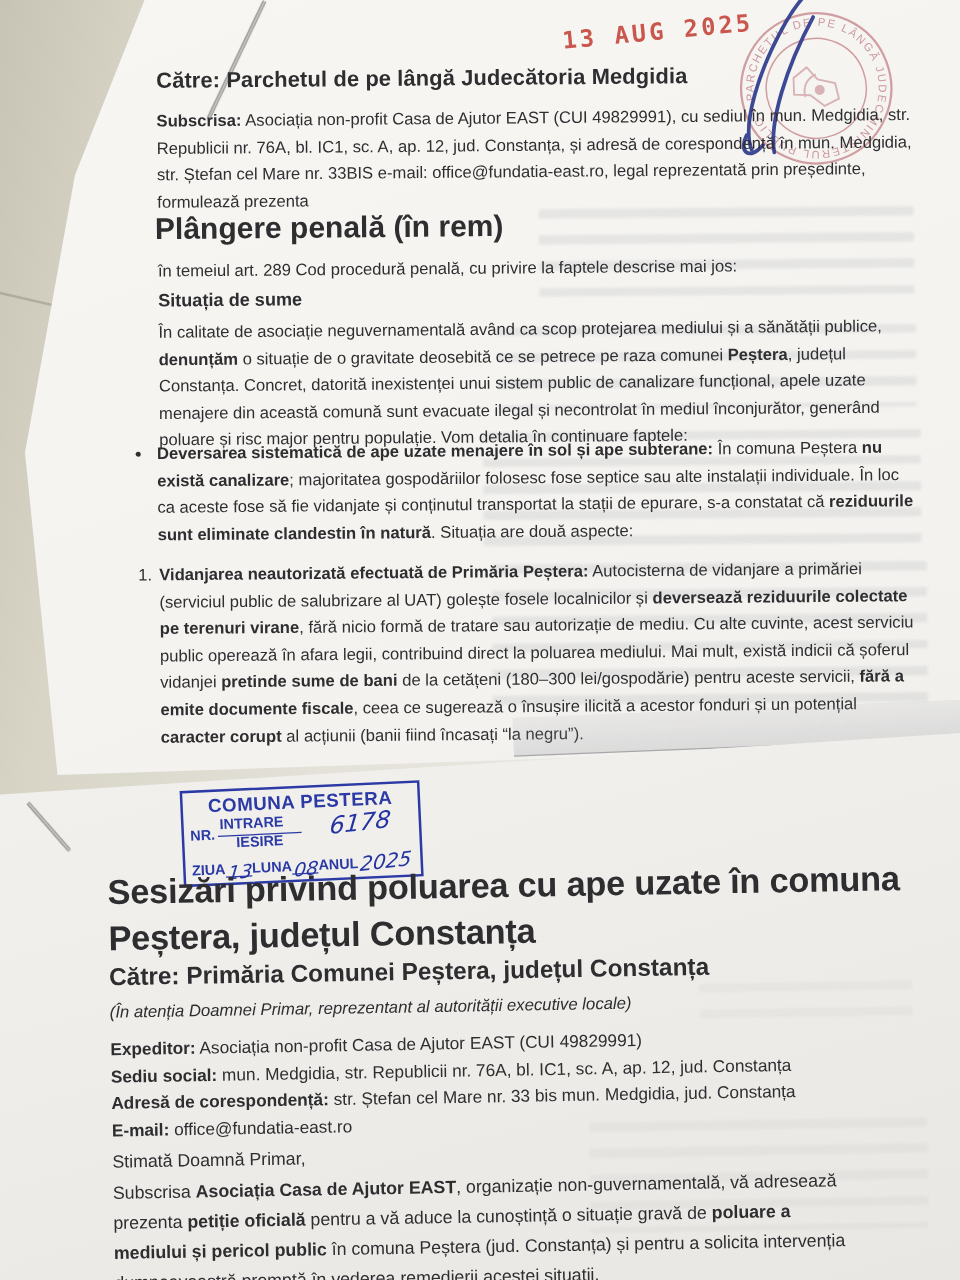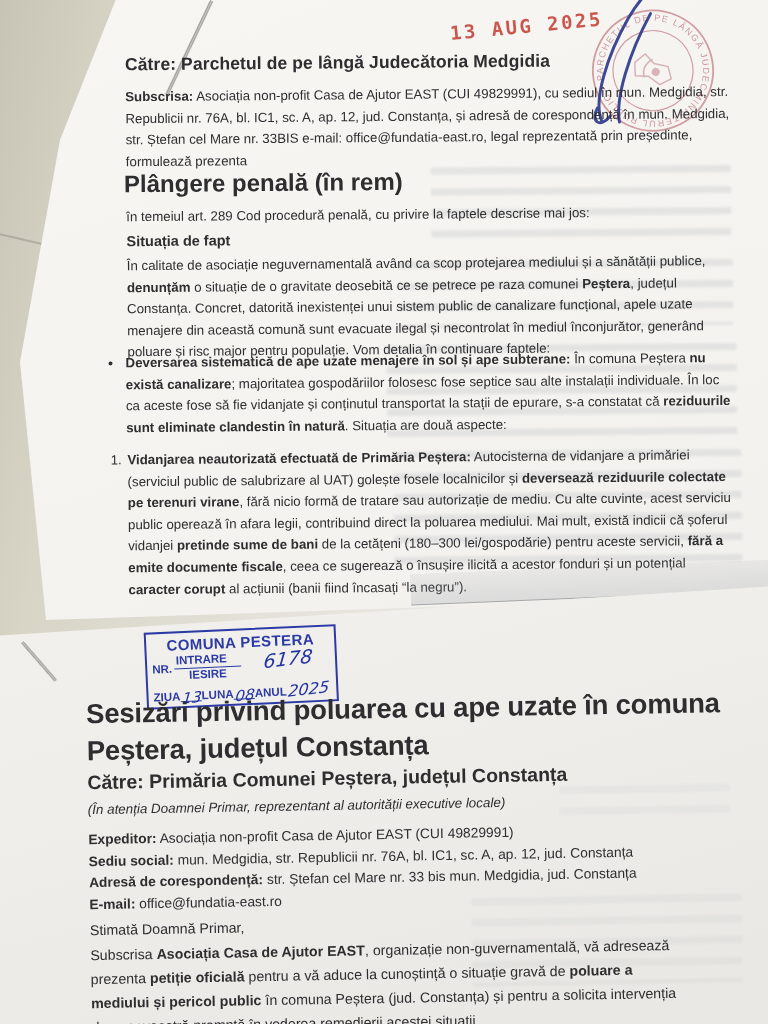--- a/index.html
+++ b/index.html
@@ -125,21 +125,21 @@
     <div class="abs ghost" style="left:392px;top:452px;width:348px;height:118px;"></div>
 
     <div class="abs t h1a" style="left:127px;top:52px;">Către: Parchetul de pe lângă Judecătoria Medgidia</div>
 
     <div class="abs t body-txt" style="left:127px;top:84px;width:604px;"><span class="b">Subscrisa:</span><span> Asociația non-profit Casa de Ajutor EAST (CUI 49829991), cu sediul în mun. Medgidia, str. Republicii nr. 76A, bl. IC1, sc. A, ap. 12, jud. Constanța, și adresă de corespondență în mun. Medgidia, str. Ștefan cel Mare nr. 33BIS e-mail: office@fundatia-east.ro, legal reprezentată prin președinte, formulează prezenta</span></div>
 
     <div class="abs t big-title" style="left:125px;top:168px;">Plângere penală (în rem)</div>
 
     <div class="abs t body-txt" style="left:127px;top:204px;width:620px;">în temeiul art. 289 Cod procedură penală, cu privire la faptele descrise mai jos:</div>
 
-    <div class="abs t sect" style="left:127px;top:231px;">Situația de fapt</div>
+    <div class="abs t sect" style="left:127px;top:231px;">Situația de sume</div>
 
     <div class="abs t body-txt" style="left:127px;top:253px;width:616px;"><span>În calitate de asociație neguvernamentală având ca scop protejarea mediului și a sănătății publice, </span><span class="b">denunțăm</span><span> o situație de o gravitate deosebită ce se petrece pe raza comunei </span><span class="b">Peștera</span><span>, județul Constanța. Concret, datorită inexistenței unui sistem public de canalizare funcțional, apele uzate menajere din această comună sunt evacuate ilegal și necontrolat în mediul înconjurător, generând poluare și risc major pentru populație. Vom detalia în continuare faptele:</span></div>
 
     <div class="abs t body-txt" style="left:105px;top:350px;width:626px;">
       <ul class="doc1-list">
           <li><span class="b">Deversarea sistematică de ape uzate menajere în sol și ape subterane:</span><span> În comuna Peștera </span><span class="b">nu există canalizare</span><span>; majoritatea gospodăriilor folosesc fose septice sau alte instalații individuale. În loc ca aceste fose să fie vidanjate și conținutul transportat la stații de epurare, s-a constatat că </span><span class="b">reziduurile sunt eliminate clandestin în natură</span><span>. Situația are două aspecte:</span></li>
         </ul>
     </div>
 
     <div class="abs t body-txt" style="left:103px;top:447px;width:630px;">

